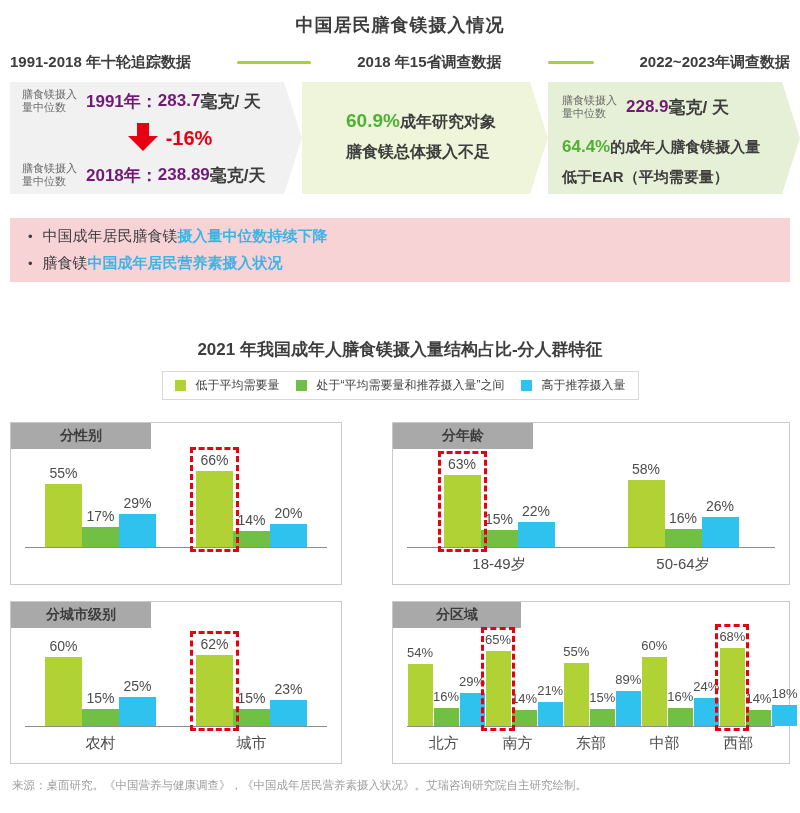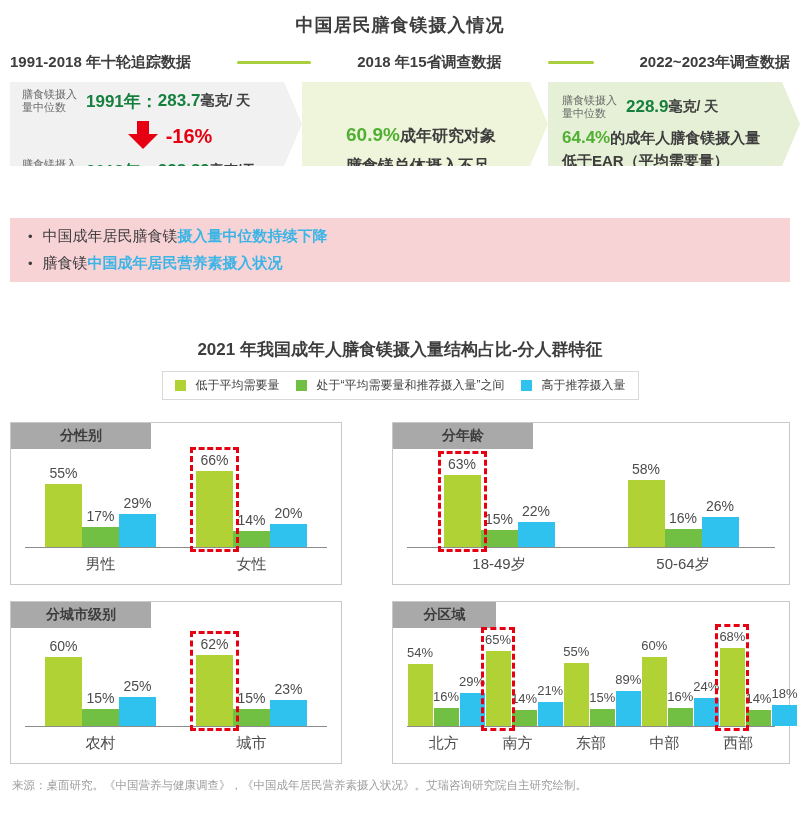--- a/index.html
+++ b/index.html
@@ -11,56 +11,56 @@
   
   .main-title { margin-top:13px; text-align:center; font-size:18px; font-weight:bold; color:#3d3d3d; letter-spacing:1px; }
 
   
   .tl-headers { display:flex; align-items:center; margin:16px 10px 0 10px;gap:32px; }
   .tl-head { font-size:15px; font-weight:bold; color:#3d3d3d; white-space:nowrap; }
   .tl-line { height:3px; background:#a9ce3e; border-radius:2px; flex:1; margin:0 14px; max-width:78px; }
 
   
   .arrow-row { display:flex; margin:10px 0 0 10px; height:112px; }
-  .arrow { clip-path: polygon(0 0, calc(100% - 18px) 0, 100% 50%, calc(100% - 18px) 100%, 0 100%); height:84px;gap:7px; }
+  .arrow { clip-path: polygon(0 0, calc(100% - 18px) 0, 100% 50%, calc(100% - 18px) 100%, 0 100%); height:112px; }
   .panel-a { width:292px; background:#f1f1f2; padding:6px 24px 6px 12px; display:flex; flex-direction:column; justify-content:space-between; }
-  .panel-b { width:246px; background:#eff5da; padding:38px 30px 0 44px; }
+  .panel-b { width:246px; background:#eff5da; padding:24px 30px 0 44px; }
   .panel-c { width:252px; background:#e6f0d6; padding:8px 26px 6px 14px; }
   .stat-row { display:flex; align-items:center; }
   .mini-label { font-size:11px; color:#6b6b6b; width:64px; line-height:13px; flex:0 0 auto; }
-  .green-num { color:#15803d; font-weight:bold; font-size:17px; white-space:nowrap; }
-  .dark-unit { color:#3d3d3d; font-weight:bold; font-size:14px; white-space:nowrap; }
+  .green-num { color:#701a75; font-weight:bold; font-size:17px; white-space:nowrap; }
+  .dark-unit { color:#3d3d3d; font-weight:bold; font-size:17px; white-space:nowrap; }
   .change-row { display:flex; align-items:center; justify-content:center; margin-left:40px; gap:8px; }
   .down-arrow { width:30px; height:30px; position:relative; flex:0 0 auto; }
   .down-arrow .shaft { position:absolute; left:9px; top:0; width:12px; height:13px; background:#e60012; }
   .down-arrow .head { position:absolute; left:0; top:13px; width:0; height:0; border-left:15px solid transparent; border-right:15px solid transparent; border-top:15px solid #e60012; }
   .change-pct { color:#e60012; font-size:20px; font-weight:bold; }
   .panel-b .line { font-size:16px; color:#3d3d3d; line-height:30px; font-weight:bold; }
   .panel-b .big-green { color:#50b033; font-size:19px; font-weight:bold; }
   .panel-c .big-green { color:#50b033; font-size:17px; font-weight:bold; }
-  .panel-c .para { font-size:15px; color:#3d3d3d; font-weight:bold; line-height:23px; margin-top:6px; }
+  .panel-c .para { font-size:15px; color:#3d3d3d; font-weight:bold; line-height:30px; margin-top:12px; }
   .panel-c .stat-row { margin-top:4px; }
 
   
   .pink-box { margin:24px 10px 0 10px; background:#f8d3d6; padding:10px 18px; height:64px; display:flex; flex-direction:column; justify-content:center; gap:4px; }
   .pink-line { font-size:15px; color:#3d3d3d; line-height:22px; }
   .pink-line .bullet { margin-right:10px; font-size:13px; }
   .pink-line .hl-blue { color:#3cb5e6; font-weight:bold;margin-top:21px; }
 
   
   .chart-title { margin-top:56px; text-align:center; font-size:17px; font-weight:bold; color:#3d3d3d; }
   .legend { margin:10px auto 0 auto; width:fit-content; border:1px solid #d9d9d9; padding:5px 12px; display:flex; align-items:center; gap:16px; }
   .legend-item { display:flex; align-items:center; gap:10px; }
   .legend-swatch { width:11px; height:11px; flex:0 0 auto; }
   .legend-label { font-size:12px; color:#404040; white-space:nowrap; }
 
   .panels-grid { display:grid; grid-template-columns:332px 398px; column-gap:50px; row-gap:16px; margin:22px 0 0 10px; }
   .chart-panel { border:1px solid #c9c9c9; background:#fff; height:163px; position:relative; }
   .tab { background:#a9a9a9; width:140px; height:26px; display:flex; align-items:center; justify-content:center; font-size:14px; font-weight:bold; color:#3d3d3d; }
-  .chart-panel.dense .tab { width:103px; }
+  .chart-panel.dense .tab { width:128px; }
   .plot { margin:0 14px; }
   .chart { height:99px; display:flex; align-items:flex-end; justify-content:space-around; border-bottom:1px solid #8c8c8c; }
   .group { display:flex; align-items:flex-end; }
   .bar-col { position:relative; display:flex; flex-direction:column; justify-content:flex-end; align-items:center; }
   .bar-label { font-size:14px; color:#4c4c4c; white-space:nowrap; height:20px; line-height:18px; }
   .bar { width:37px; }
   .chart-panel.dense .bar { width:25px; }
   .chart-panel.dense .bar-label { font-size:13px; }
   .dash { position:absolute; left:-6px; right:-6px; top:-4px; bottom:-5px; border:3px dashed #e60012; z-index:3; }
   .chart-panel.dense .dash { left:-4px; right:-4px; }
@@ -180,24 +180,20 @@
             <div class="bar-col">
               <div class="bar-label">14%</div>
               <div class="bar" style="height: 16px; background: rgb(114, 192, 67);"></div>
             </div>
             <div class="bar-col">
               <div class="bar-label">20%</div>
               <div class="bar" style="height: 23px; background: rgb(47, 194, 238);"></div>
             </div>
           </div>
         </div>
-        <div class="xrow">
-          <div class="x-label">男性</div>
-          <div class="x-label">女性</div>
-        </div>
       </div>
   </div>
   <div class="chart-panel">
     <div class="tab">分年龄</div>
     <div class="plot">
         <div class="chart">
           <div class="group">
             <div class="bar-col">
               <div class="bar-label">63%</div>
               <div class="bar" style="height: 72px; background: rgb(177, 210, 52);"></div>

